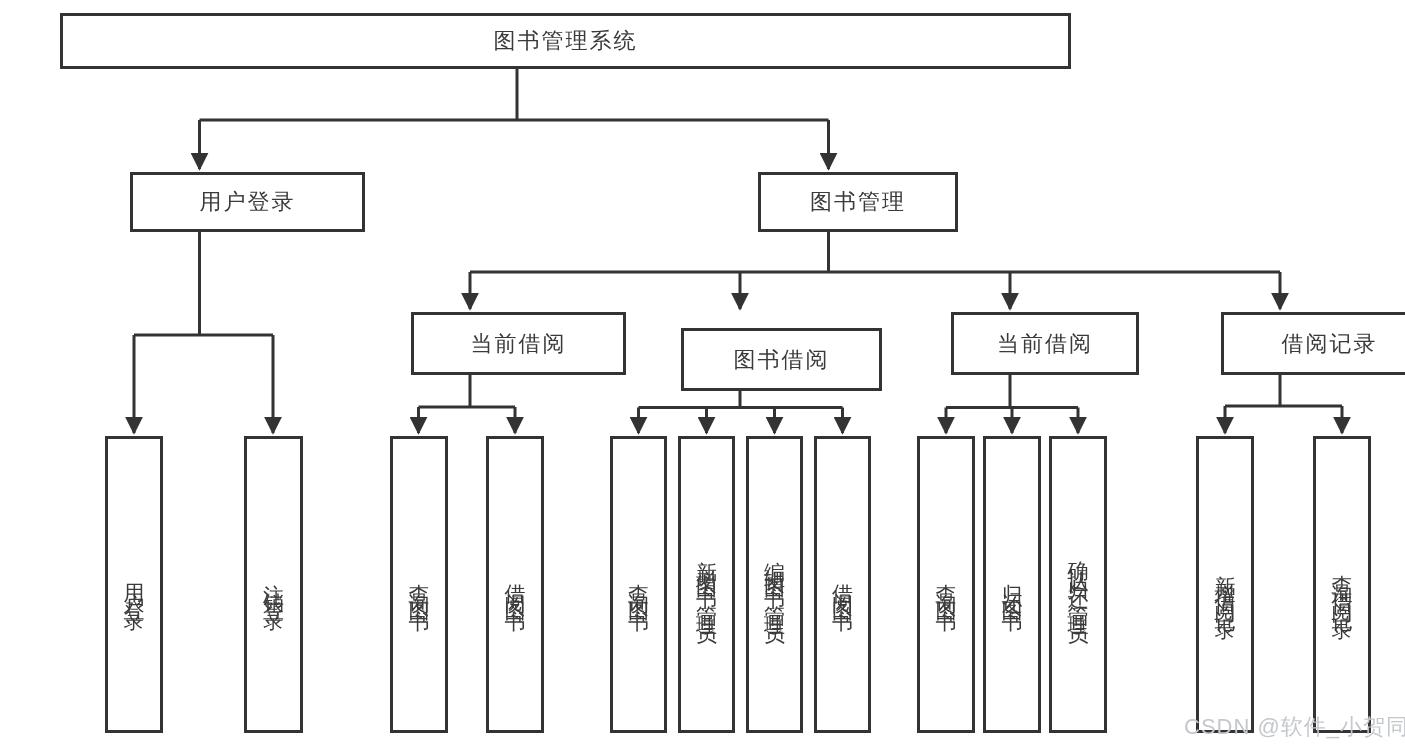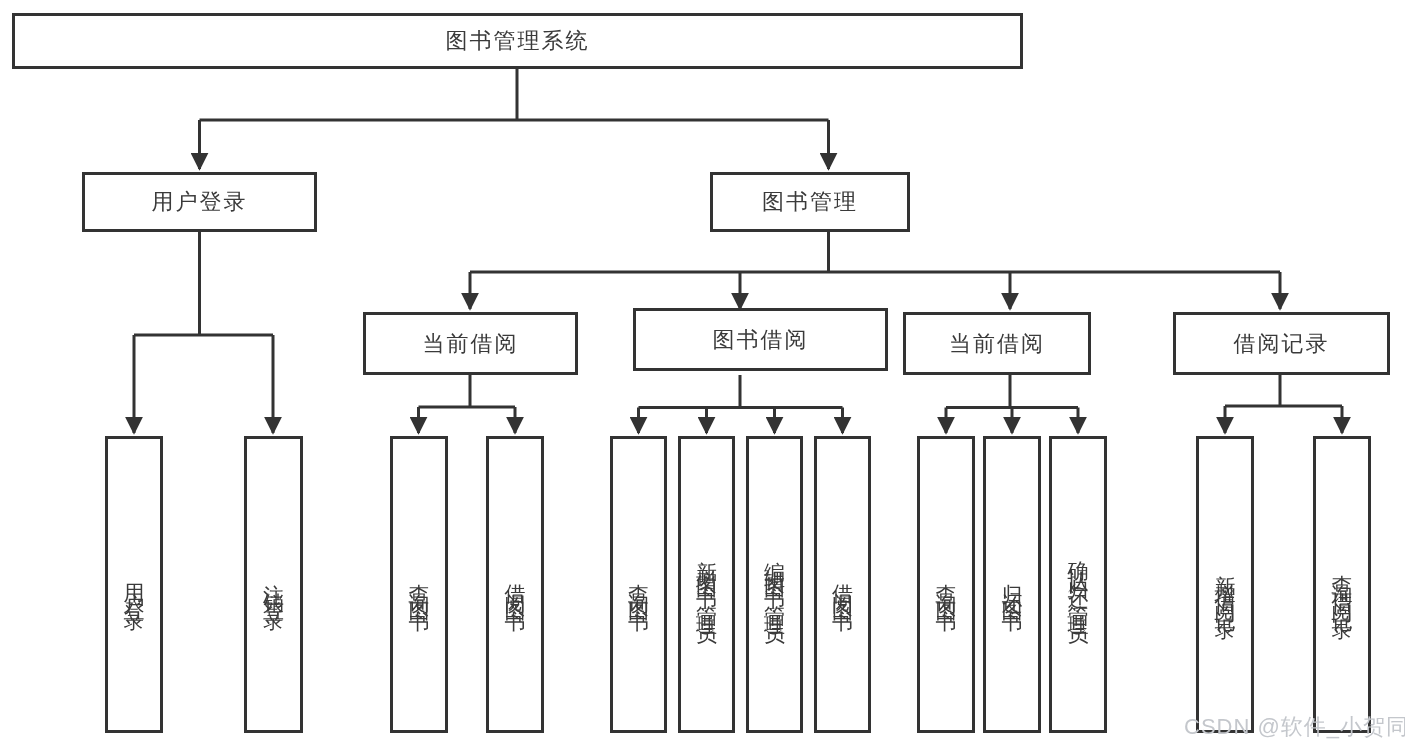--- a/index.html
+++ b/index.html
@@ -30,20 +30,21 @@
     color: #3a3a3a;
     display: flex;
     align-items: center;
     justify-content: center;
     z-index: 2;
   }
   .box.h {
     font-size: 22px;
     letter-spacing: 2px;
     white-space: nowrap;
+    margin-left: 48px;
   }
   .box.v .lbl {
     writing-mode: vertical-rl;
     text-orientation: mixed;
     font-size: 21px;
     letter-spacing: 9px;
     line-height: 1.05;
     white-space: nowrap;
   }
   .watermark {
@@ -107,21 +108,21 @@
   <div class="box h" style="left:82px;top:172px;width:235px;height:60px">
     <span class="lbl">用户登录</span>
   </div>
   <div class="box h" style="left:710px;top:172px;width:200px;height:60px">
     <span class="lbl">图书管理</span>
   </div>
 
   <div class="box h" style="left:363px;top:312px;width:215px;height:63px">
     <span class="lbl">当前借阅</span>
   </div>
-  <div class="box h" style="left:633px;top:308px;width:255px;height:63px">
+  <div class="box h" style="left:633px;top:328px;width:201px;height:63px">
     <span class="lbl">图书借阅</span>
   </div>
   <div class="box h" style="left:903px;top:312px;width:188px;height:63px">
     <span class="lbl">当前借阅</span>
   </div>
   <div class="box h" style="left:1173px;top:312px;width:217px;height:63px">
     <span class="lbl">借阅记录</span>
   </div>
 
   <div class="box v" style="left:105px;top:436px;width:58px;height:297px">

